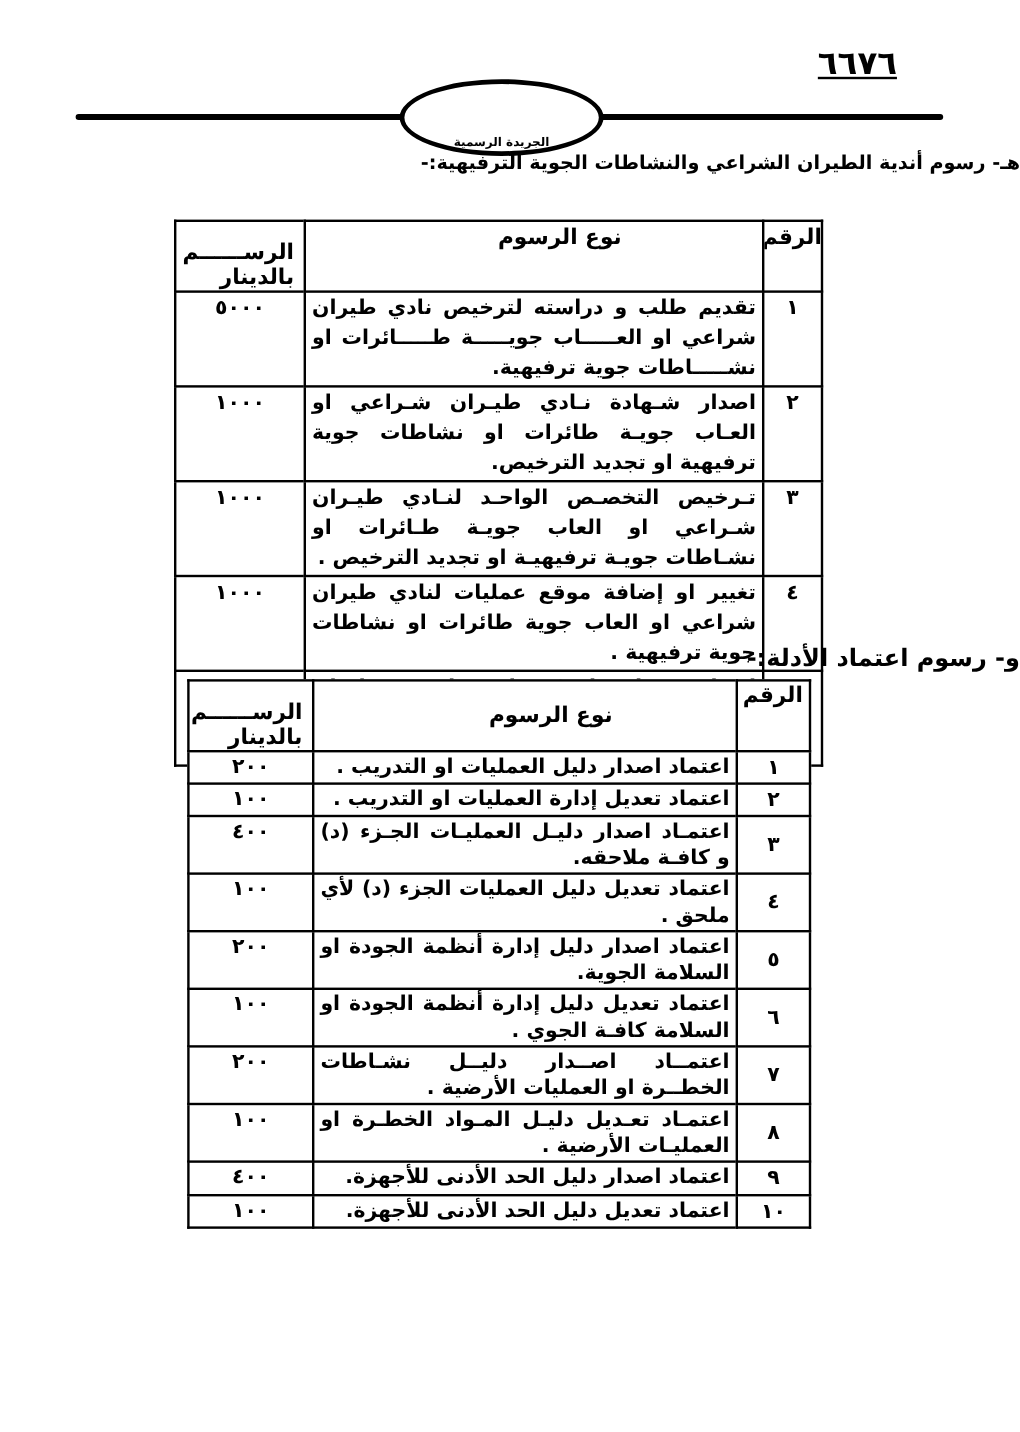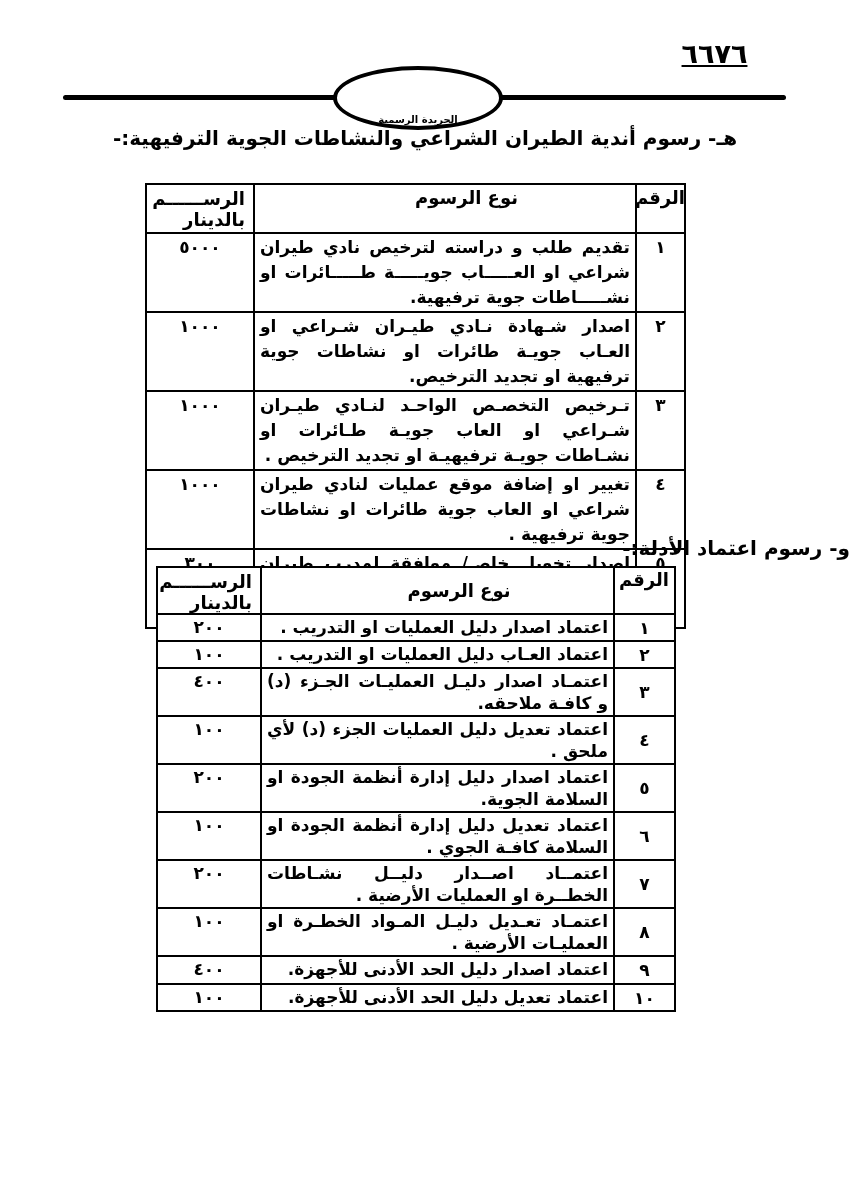--- a/index.html
+++ b/index.html
@@ -17,35 +17,35 @@
   }
   .rule{position:absolute;top:95px;left:63px;width:723px;height:5px;background:#000;border-radius:3px;z-index:1;}
   .oval{
     position:absolute;top:66px;left:333px;width:162px;height:56px;background:#fff;
     border:4px solid #000;border-radius:50%;z-index:2;
     display:flex;align-items:center;justify-content:center;
   }
   .oval span{font-size:10px;margin-top:42px;}
 
   
-  .h1{position:absolute;top:126px;left:0;width:850px;text-align:center;font-size:20px;margin:0;}
+  .h1{position:absolute;top:126px;left:0;width:850px;text-align:right;font-size:16px;margin:0;}
   .h2{position:absolute;top:536px;right:0;width:690px;text-align:right;font-size:20px;margin:0;}
 
   
   table{border-collapse:collapse;table-layout:fixed;position:absolute;background:#fff;}
   .t1{top:183px;left:145px;width:539px;}
   .t2{top:566px;left:156px;width:518px;}
   th,td{border:2px solid #000;padding:1px 5px;vertical-align:top;overflow:hidden;}
   th{font-size:18px;text-align:center;font-weight:bold;padding-left:48px;}
   td{font-size:17px;}
   .t1 td{line-height:25px;}
   .t2 td{line-height:22px;}
   .t1 th{line-height:24px;}
   .t2 th{line-height:22px;}
-  .fee-hdr{text-align:right;line-height:21px !important;padding:3px 8px 0 4px;}
+  .fee-hdr{text-align:right;line-height:21px !important;padding:15px 8px 0 4px;}
   .fee-hdr span{display:block;white-space:nowrap;}
   .num{text-align:center;letter-spacing:1px;}
   .fee{text-align:center;letter-spacing:6px;white-space:nowrap;border-radius:11px;}
   .typ{text-align:justify;}
   .typ.c{text-align:right;}
   .t2 td.num{vertical-align:middle;}
   .t2 th.h-type{vertical-align:middle;}
 
   
   .t1 tr:nth-child(1){height:49px;}
@@ -140,21 +140,21 @@
         <span>بالدينار</span>
       </th>
     </tr>
     <tr>
       <td class="num">١</td>
       <td class="typ c">اعتماد اصدار دليل العمليات او التدريب .</td>
       <td class="fee">٢٠٠</td>
     </tr>
     <tr>
       <td class="num">٢</td>
-      <td class="typ c">اعتماد العـاب دليل العمليات او التدريب .</td>
+      <td class="typ c">اعتماد تعديل إدارة العمليات او التدريب .</td>
       <td class="fee">١٠٠</td>
     </tr>
     <tr>
       <td class="num">٣</td>
       <td class="typ">اعتمـاد اصدار دليـل العمليـات الجـزء (د) و كافـة ملاحقه.</td>
       <td class="fee">٤٠٠</td>
     </tr>
     <tr>
       <td class="num">٤</td>
       <td class="typ">اعتماد تعديل دليل العمليات الجزء (د) لأي ملحق .</td>

